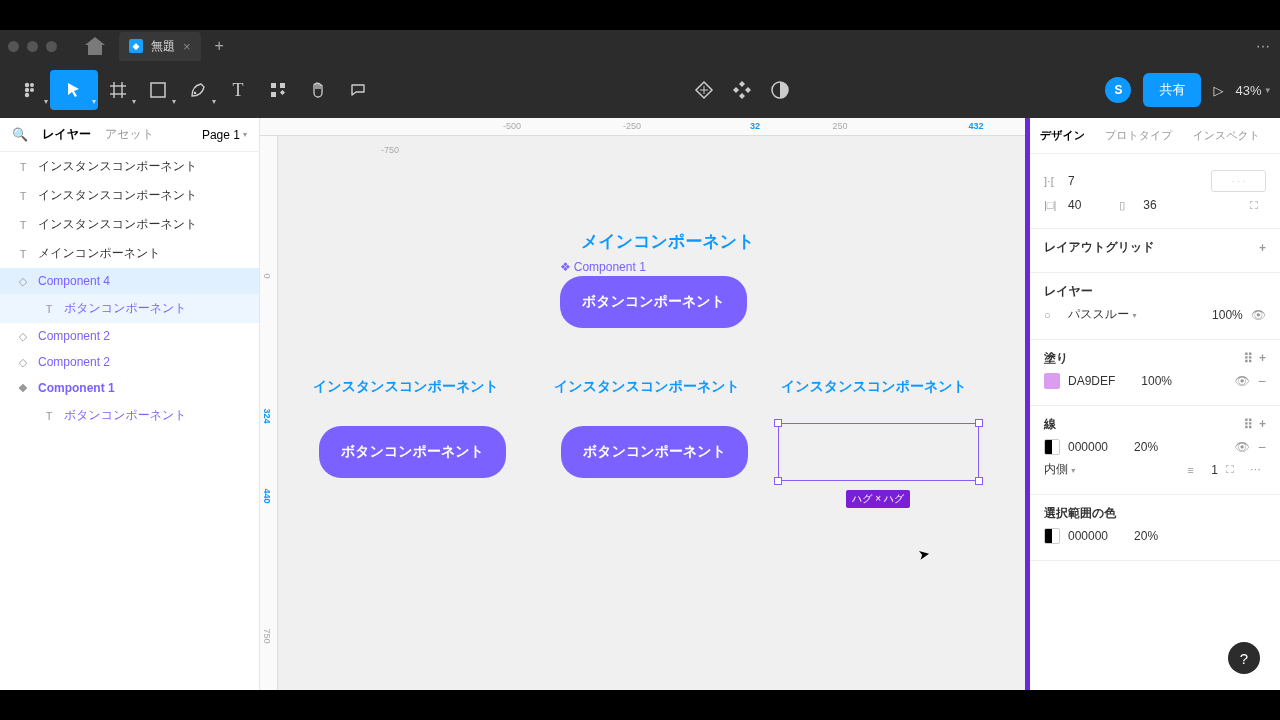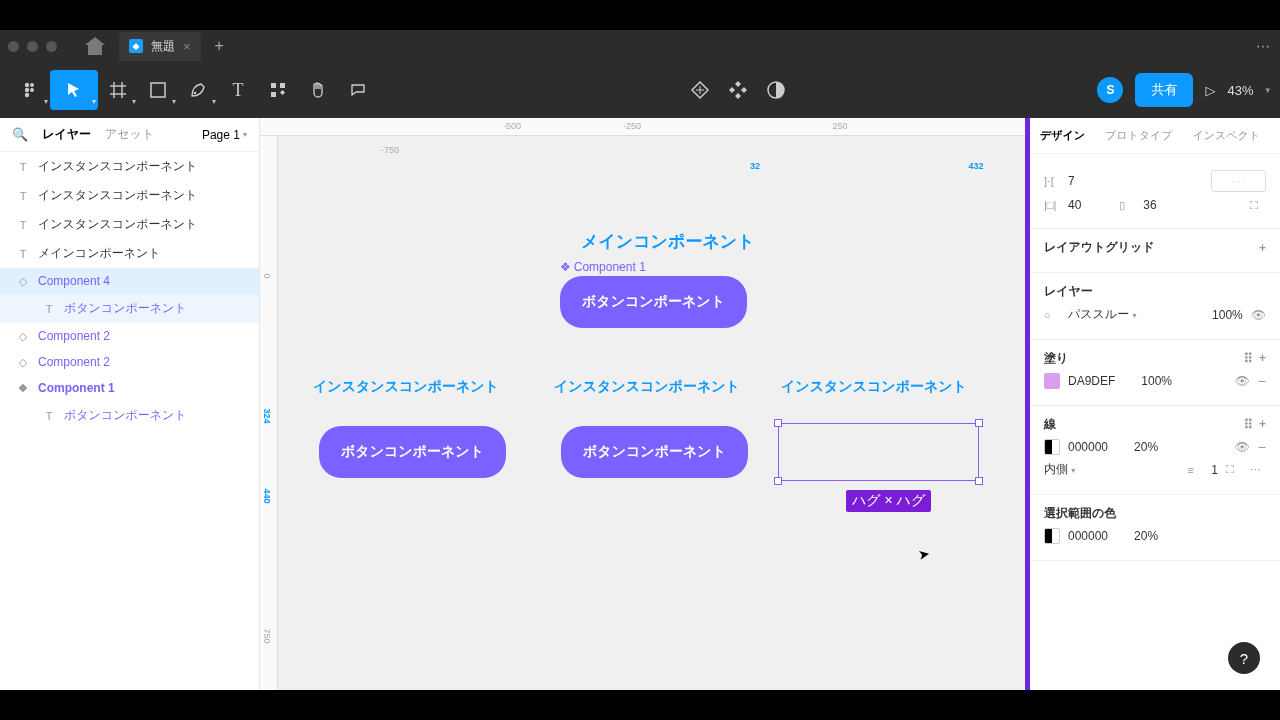--- a/index.html
+++ b/index.html
@@ -19,21 +19,21 @@
   .toolbar { height: 56px; background: #2c2c2c; display: flex; align-items: center; padding: 0 10px; }
   .tool { width: 40px; height: 40px; display: flex; align-items: center; justify-content: center; color: #ddd; border-radius: 4px; position: relative; }
   .tool.sel { background: #0d99ff; width: 48px; }
   .tool .chev { position: absolute; right: 2px; bottom: 4px; font-size: 8px; color: #bbb; }
   .tool.sel .chev { color:#cde; }
   .toolbar-mid { margin: 0 auto; display: flex; gap: 18px; }
   .toolbar-right { display: flex; align-items: center; gap: 12px; }
   .avatar { width: 26px; height: 26px; border-radius: 50%; background: #0d99ff; color: #fff; display: flex; align-items: center; justify-content: center; font-size: 12px; font-weight: 600; }
   .share-btn { background: #0d99ff; color: #fff; padding: 8px 16px; border-radius: 6px; font-size: 13px; font-weight: 500; border:none; }
   .play { color:#ddd; font-size:13px; }
-  .zoom { color: #ddd; font-size: 13px; display:flex;align-items:center;gap:12px; }
+  .zoom { color: #ddd; font-size: 13px; display:flex;align-items:center;gap:4px; }
   
   .content { flex: 1; display: flex; min-height: 0; }
   
   .left { width: 260px; border-right: 1px solid #e6e6e6; background: #fff; display: flex; flex-direction: column; font-size: 12px; }
   .left-head { display: flex; align-items: center; padding: 8px 12px; gap: 14px; border-bottom: 1px solid #eee; }
   .search-ic { color: #888; font-size: 13px; }
   .lh-tab { font-size: 12px; cursor:pointer; }
   .lh-tab.active { font-weight: 700; }
   .lh-tab.muted { color: #999; }
   .page-sel { margin-left: auto; font-size: 12px; display:flex;align-items:center;gap:3px; }
@@ -42,34 +42,34 @@
   .layer.nest { padding-left: 42px; }
   .layer.sel { background: #e1f0ff; }
   .layer.sel2 { background: #edf5ff; }
   .lic { width: 14px; text-align: center; color: #999; font-size: 11px; }
   .layer.purple { color: #7b61ff; }
   .layer.bold { font-weight:600; }
   
   .canvas { flex: 1; background: #f0f0f0; position: relative; overflow: hidden; }
   .ruler-h { position: absolute; top: 0; left: 0; right: 0; height: 18px; background: #fafafa; border-bottom: 1px solid #ddd; font-size: 9px; color: #aaa; }
   .ruler-h span { position: absolute; top: 3px; transform: translateX(-50%); }
-  .ruler-h .hl { color: #0d99ff; font-weight: 600; margin-top: 40px; }
+  .ruler-h .hl { color: #0d99ff; font-weight: 600; }
   .ruler-v { position: absolute; top: 18px; left: 0; bottom: 0; width: 18px; background: #fafafa; border-right: 1px solid #ddd; font-size: 9px; color: #aaa; }
   .ruler-v span { position: absolute; left: 2px; writing-mode: vertical-rl; transform: translateY(-50%); }
   .ruler-v .hl { color: #0d99ff; font-weight: 600; }
   .stage { position: absolute; top: 18px; left: 18px; right: 0; bottom: 0; }
   .ruler-hl-band { position:absolute; top:0; height:18px; background:#d3ecff; }
   .label-lg { position: absolute; color: #0d99ff; font-size: 17px; font-weight: 700; }
   .label-sm { position: absolute; color: #0d99ff; font-size: 14px; font-weight: 600; }
   .comp-lbl { position: absolute; color: #7b61ff; font-size: 12px; display: flex; align-items: center; gap: 3px; }
   .btn-comp { position: absolute; background: #7b61ff; color: #fff; font-weight: 700; font-size: 14px; border-radius: 22px; display: flex; align-items: center; justify-content: center; padding: 0 22px; height: 52px; }
   .btn-comp.variant { background: #d9b3ef; }
   .sel-box { position: absolute; border: 1px solid #8a5cf6; }
   .sel-handle { position: absolute; width: 8px; height: 8px; background: #fff; border: 1px solid #8a5cf6; }
-  .hug-badge { position: absolute; background: #7b1fd6; color: #fff; font-size: 14px; padding: 2px 6px; border-radius: 2px; }
+  .hug-badge { position: absolute; background: #7b1fd6; color: #fff; font-size: 10px; padding: 2px 6px; border-radius: 2px; }
   .cursor-ptr { position: absolute; font-size: 14px; color: #000; transform: rotate(-10deg); }
   
   .right { width: 255px; border-left: 5px solid #6d28d9; background: #fff; font-size: 12px; color: #333; overflow-y: auto; }
   .rtabs { display: flex; border-bottom: 1px solid #eee; }
   .rtab { padding: 10px 10px; cursor:pointer; color:#999; font-size:11px; }
   .rtab.active { color:#000; font-weight: 600; }
   .sect { padding: 10px 14px; border-bottom: 1px solid #eee; }
   .sect-head { display: flex; align-items: center; justify-content: space-between; font-weight: 600; margin-bottom: 6px; }
   .row { display: flex; align-items: center; gap: 8px; margin: 6px 0; }
   .ficon { width: 16px; color: #999; font-size: 11px; }

